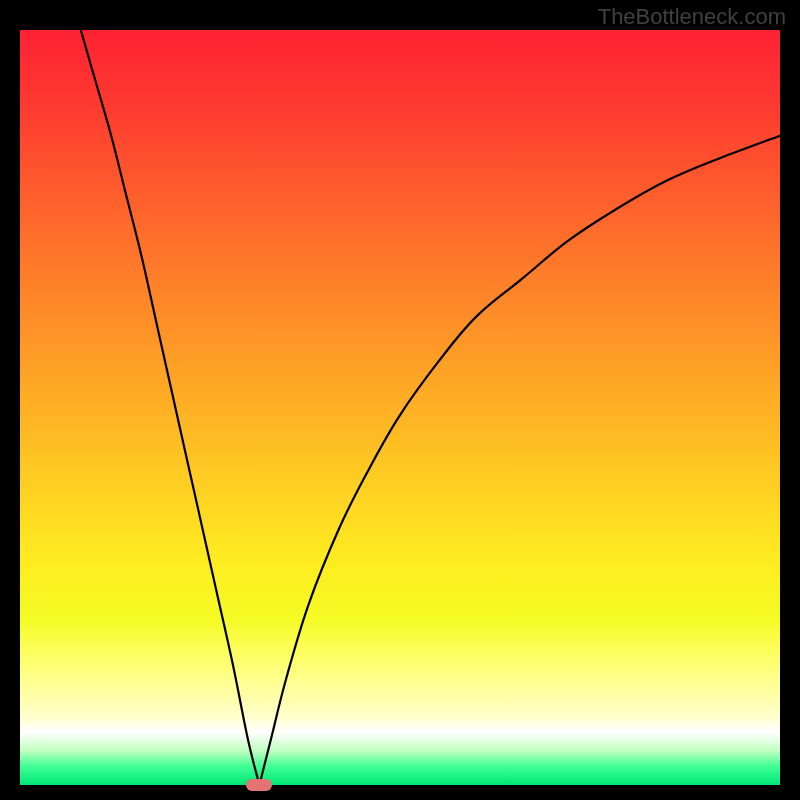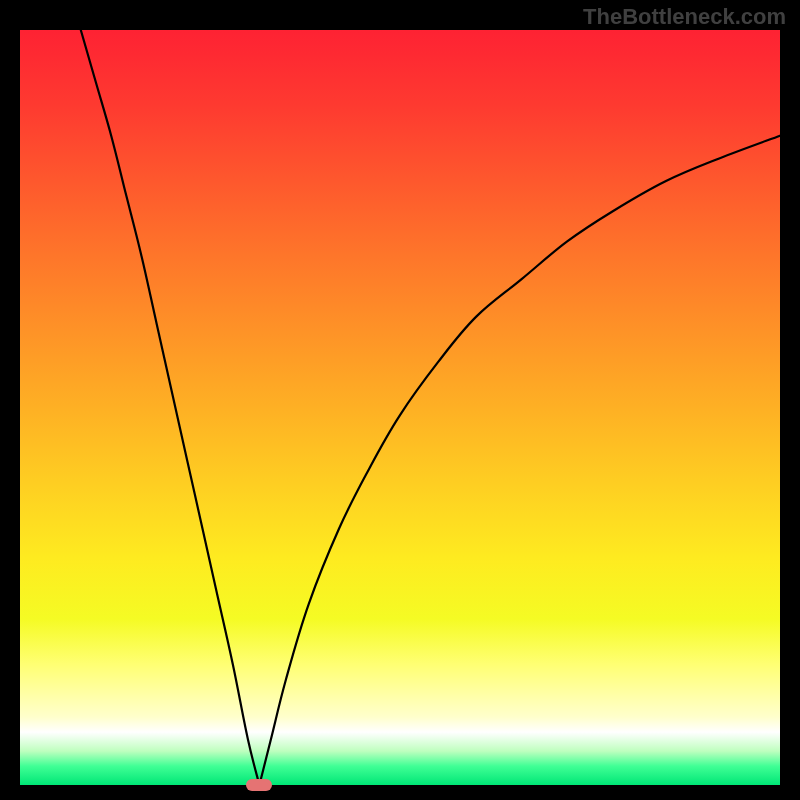--- a/index.html
+++ b/index.html
@@ -14,21 +14,21 @@
     width: 800px;
     height: 800px;
     background: #000;
     position: relative;
   }
   .watermark {
     position: absolute;
     top: 4px;
     right: 14px;
     font-size: 22px;
-    font-weight: 700;
+    font-weight: 400;
     color: #404040;
     letter-spacing: 0px;
     font-family: Arial, sans-serif;
   }
   .plot-frame {
     position: absolute;
     left: 20px;
     top: 30px;
     width: 760px;
     height: 755px; 

